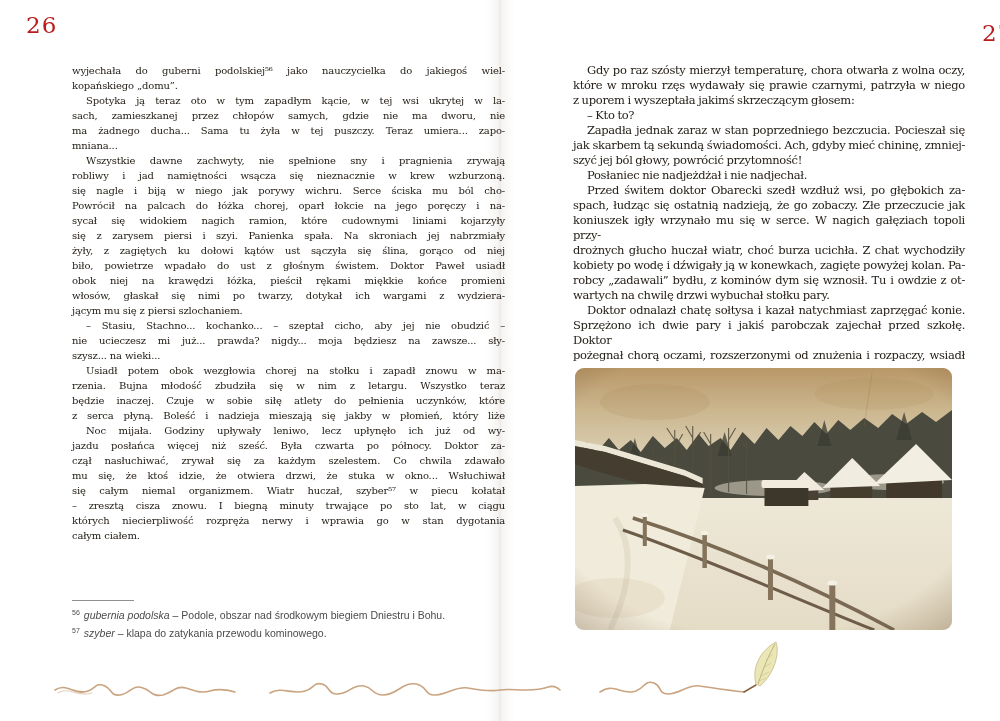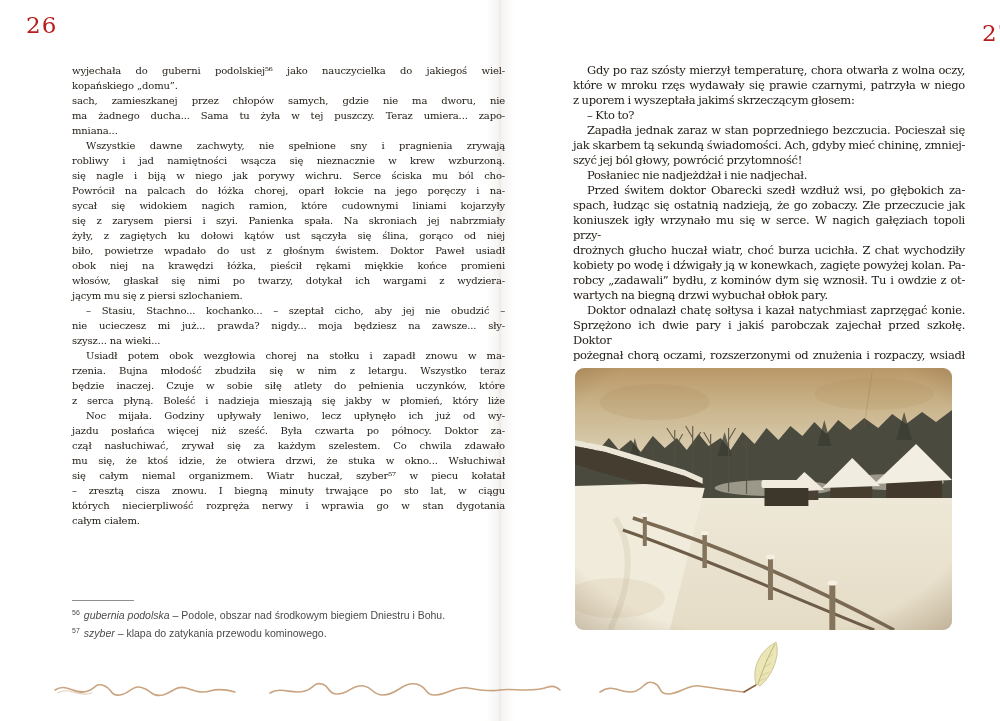--- a/index.html
+++ b/index.html
@@ -93,20 +93,21 @@
 
 <div id="pn-left" class="page-number">26</div>
 <div id="pn-right" class="page-number">27</div>
 
 <div id="col-left" class="text-col">
     <div class="para">
       <div class="line">wyjechała do guberni podolskiej⁵⁶ jako nauczycielka do jakiegoś wiel-</div>
       <div class="line last">kopańskiego „domu”.</div>
     </div>
     <div class="para">
+      <div class="line first">Spotyka ją teraz oto w tym zapadłym kącie, w tej wsi ukrytej w la-</div>
       <div class="line">sach, zamieszkanej przez chłopów samych, gdzie nie ma dworu, nie</div>
       <div class="line">ma żadnego ducha... Sama tu żyła w tej puszczy. Teraz umiera... zapo-</div>
       <div class="line last">mniana...</div>
     </div>
     <div class="para">
       <div class="line first">Wszystkie dawne zachwyty, nie spełnione sny i pragnienia zrywają</div>
       <div class="line">robliwy i jad namiętności wsącza się nieznacznie w krew wzburzoną.</div>
       <div class="line">się nagle i biją w niego jak porywy wichru. Serce ściska mu ból cho-</div>
       <div class="line">Powrócił na palcach do łóżka chorej, oparł łokcie na jego poręczy i na-</div>
       <div class="line">sycał się widokiem nagich ramion, które cudownymi liniami kojarzyły</div>
@@ -165,21 +166,21 @@
     <div class="para">
       <div class="line first last">Posłaniec nie nadjeżdżał i nie nadjechał.</div>
     </div>
     <div class="para">
       <div class="line first">Przed świtem doktor Obarecki szedł wzdłuż wsi, po głębokich za-</div>
       <div class="line">spach, łudząc się ostatnią nadzieją, że go zobaczy. Złe przeczucie jak</div>
       <div class="line">koniuszek igły wrzynało mu się w serce. W nagich gałęziach topoli przy-</div>
       <div class="line">drożnych głucho huczał wiatr, choć burza ucichła. Z chat wychodziły</div>
       <div class="line">kobiety po wodę i dźwigały ją w konewkach, zagięte powyżej kolan. Pa-</div>
       <div class="line">robcy „zadawali” bydłu, z kominów dym się wznosił. Tu i owdzie z ot-</div>
-      <div class="line last">wartych na biegną drzwi wybuchał obłok pary.</div>
+      <div class="line last">wartych na chwilę drzwi wybuchał stołku pary.</div>
     </div>
     <div class="para">
       <div class="line first">Doktor odnalazł chatę sołtysa i kazał natychmiast zaprzęgać konie.</div>
       <div class="line">Sprzężono ich dwie pary i jakiś parobczak zajechał przed szkołę. Doktor</div>
       <div class="line">pożegnał chorą oczami, rozszerzonymi od znużenia i rozpaczy, wsiadł</div>
     </div>
   </div>
 
 <div id="photo-frame" role="img" aria-label="Sepia vintage photograph of a snow-covered village: thatched-roof houses, bare trees, dark forested hills, a wooden fence along a snowy path">
   <svg viewBox="0 0 378 262" preserveAspectRatio="none">

